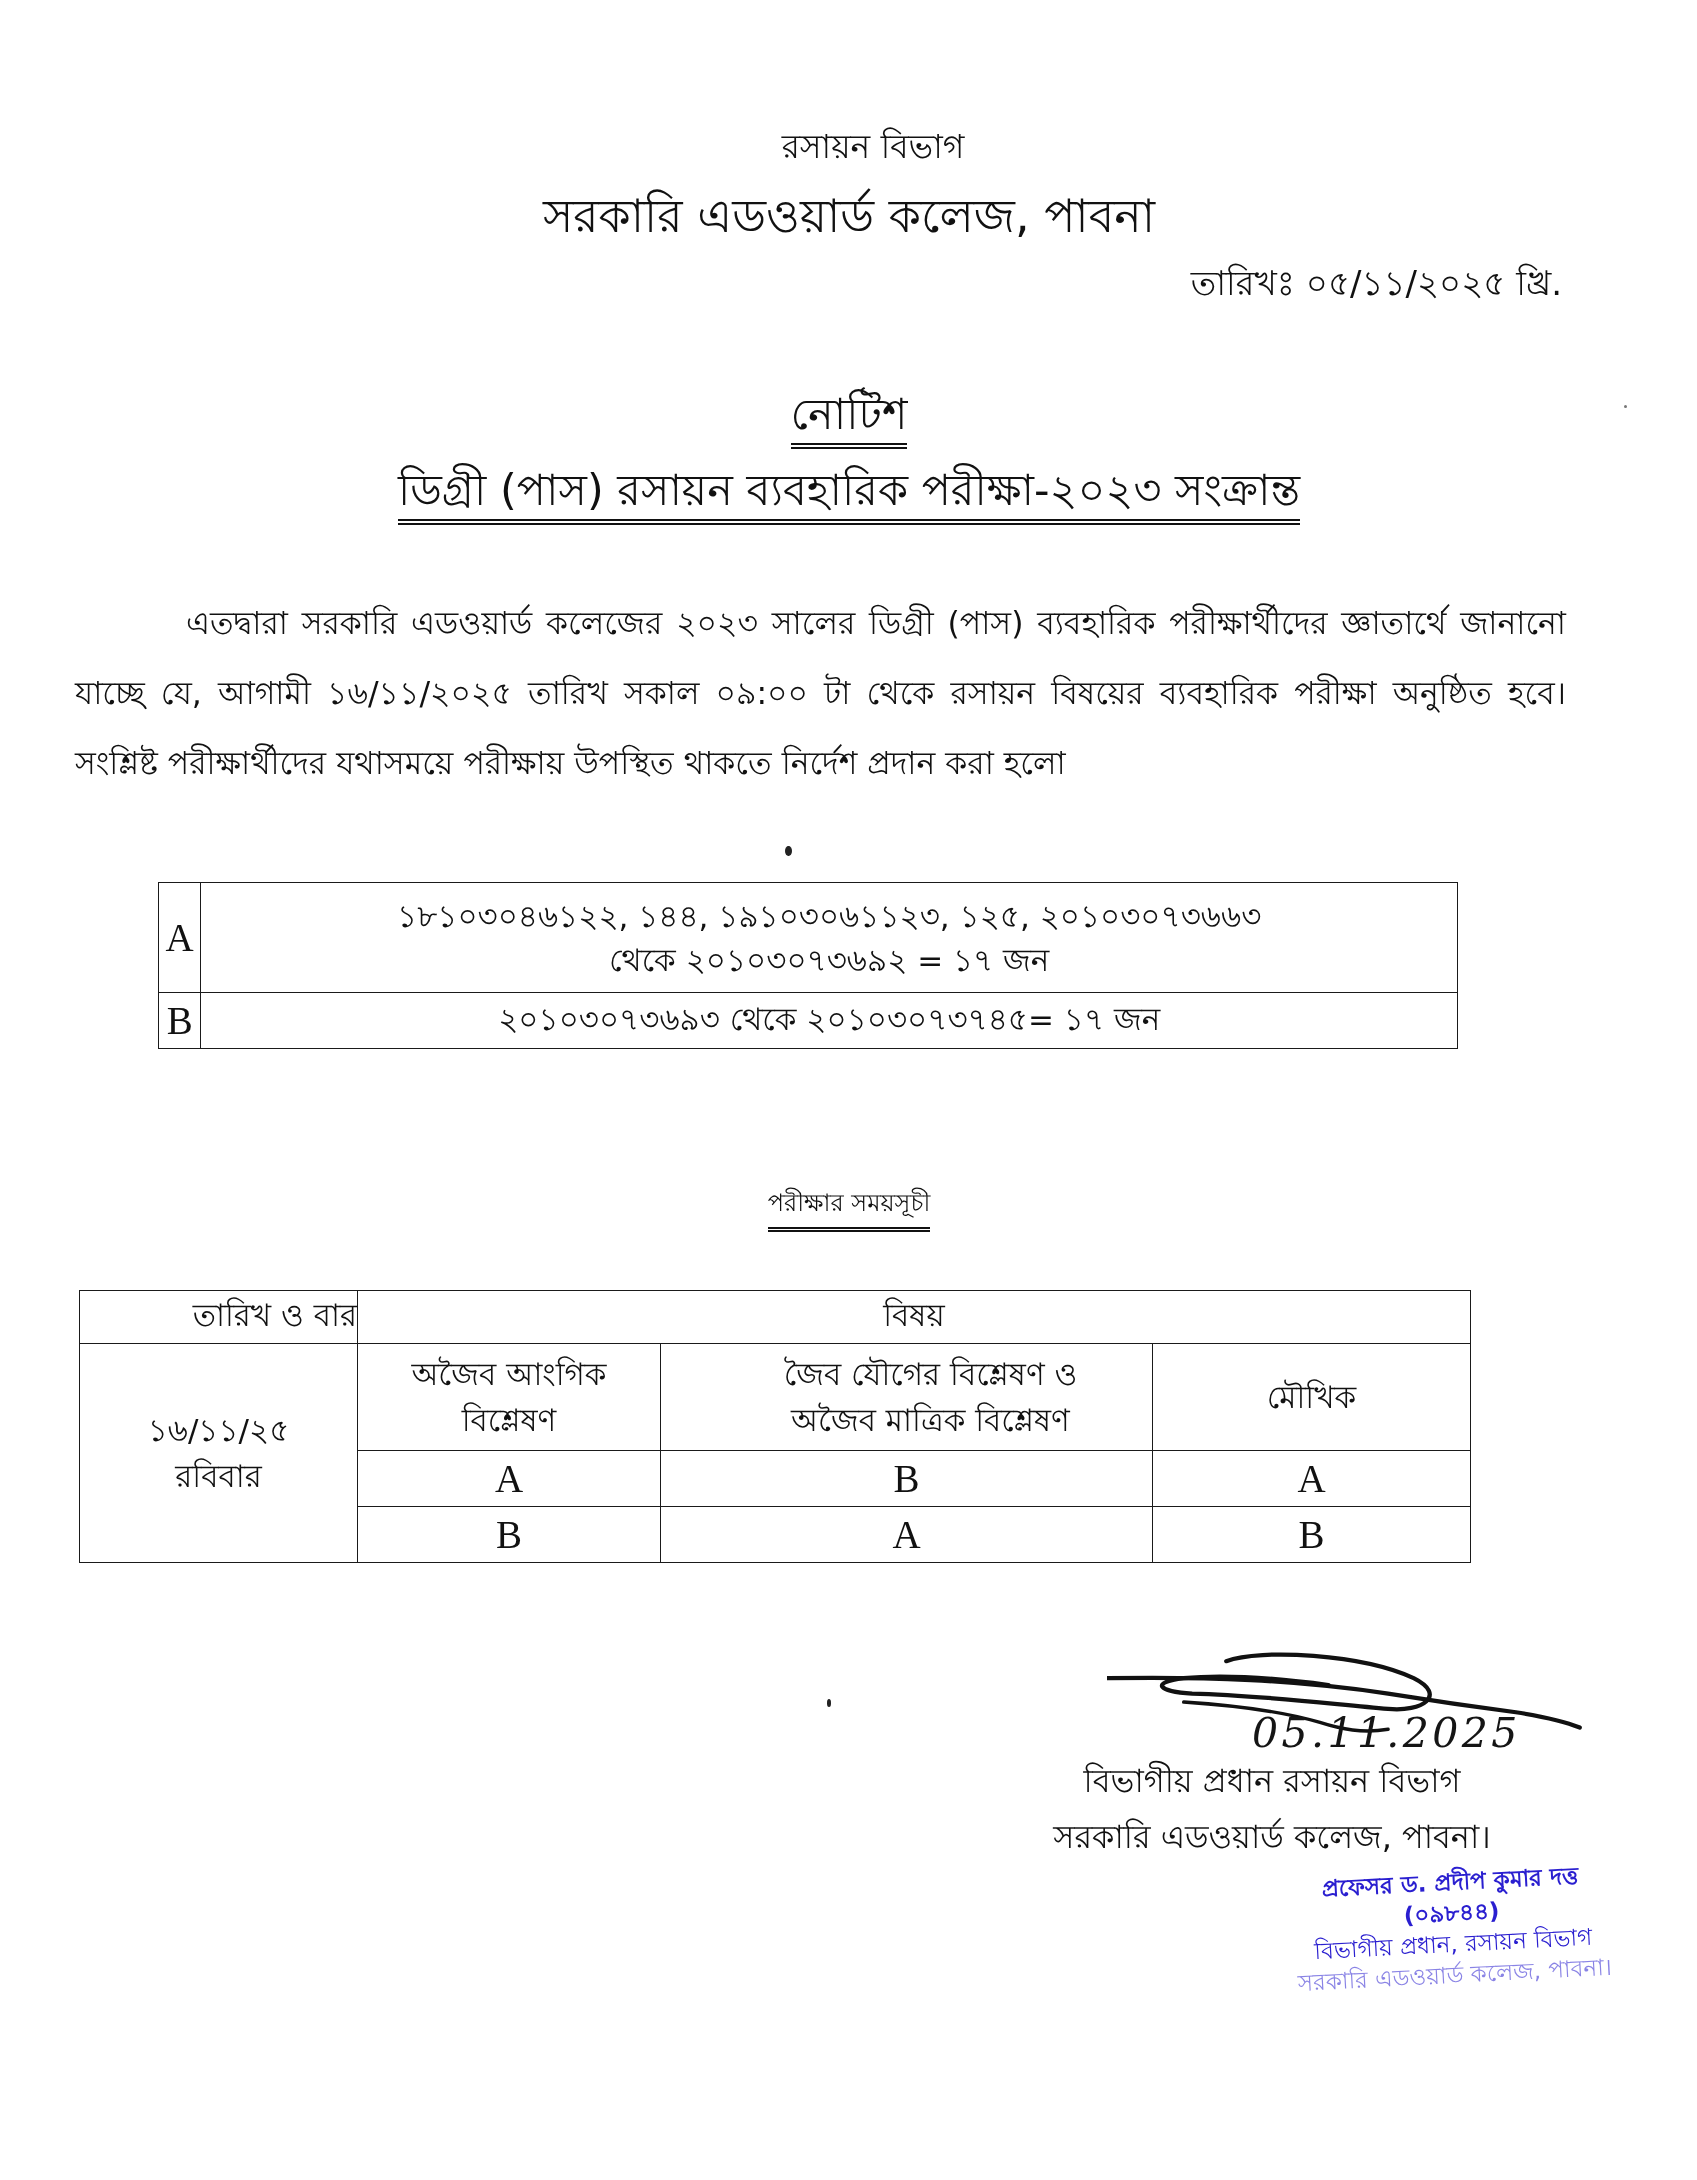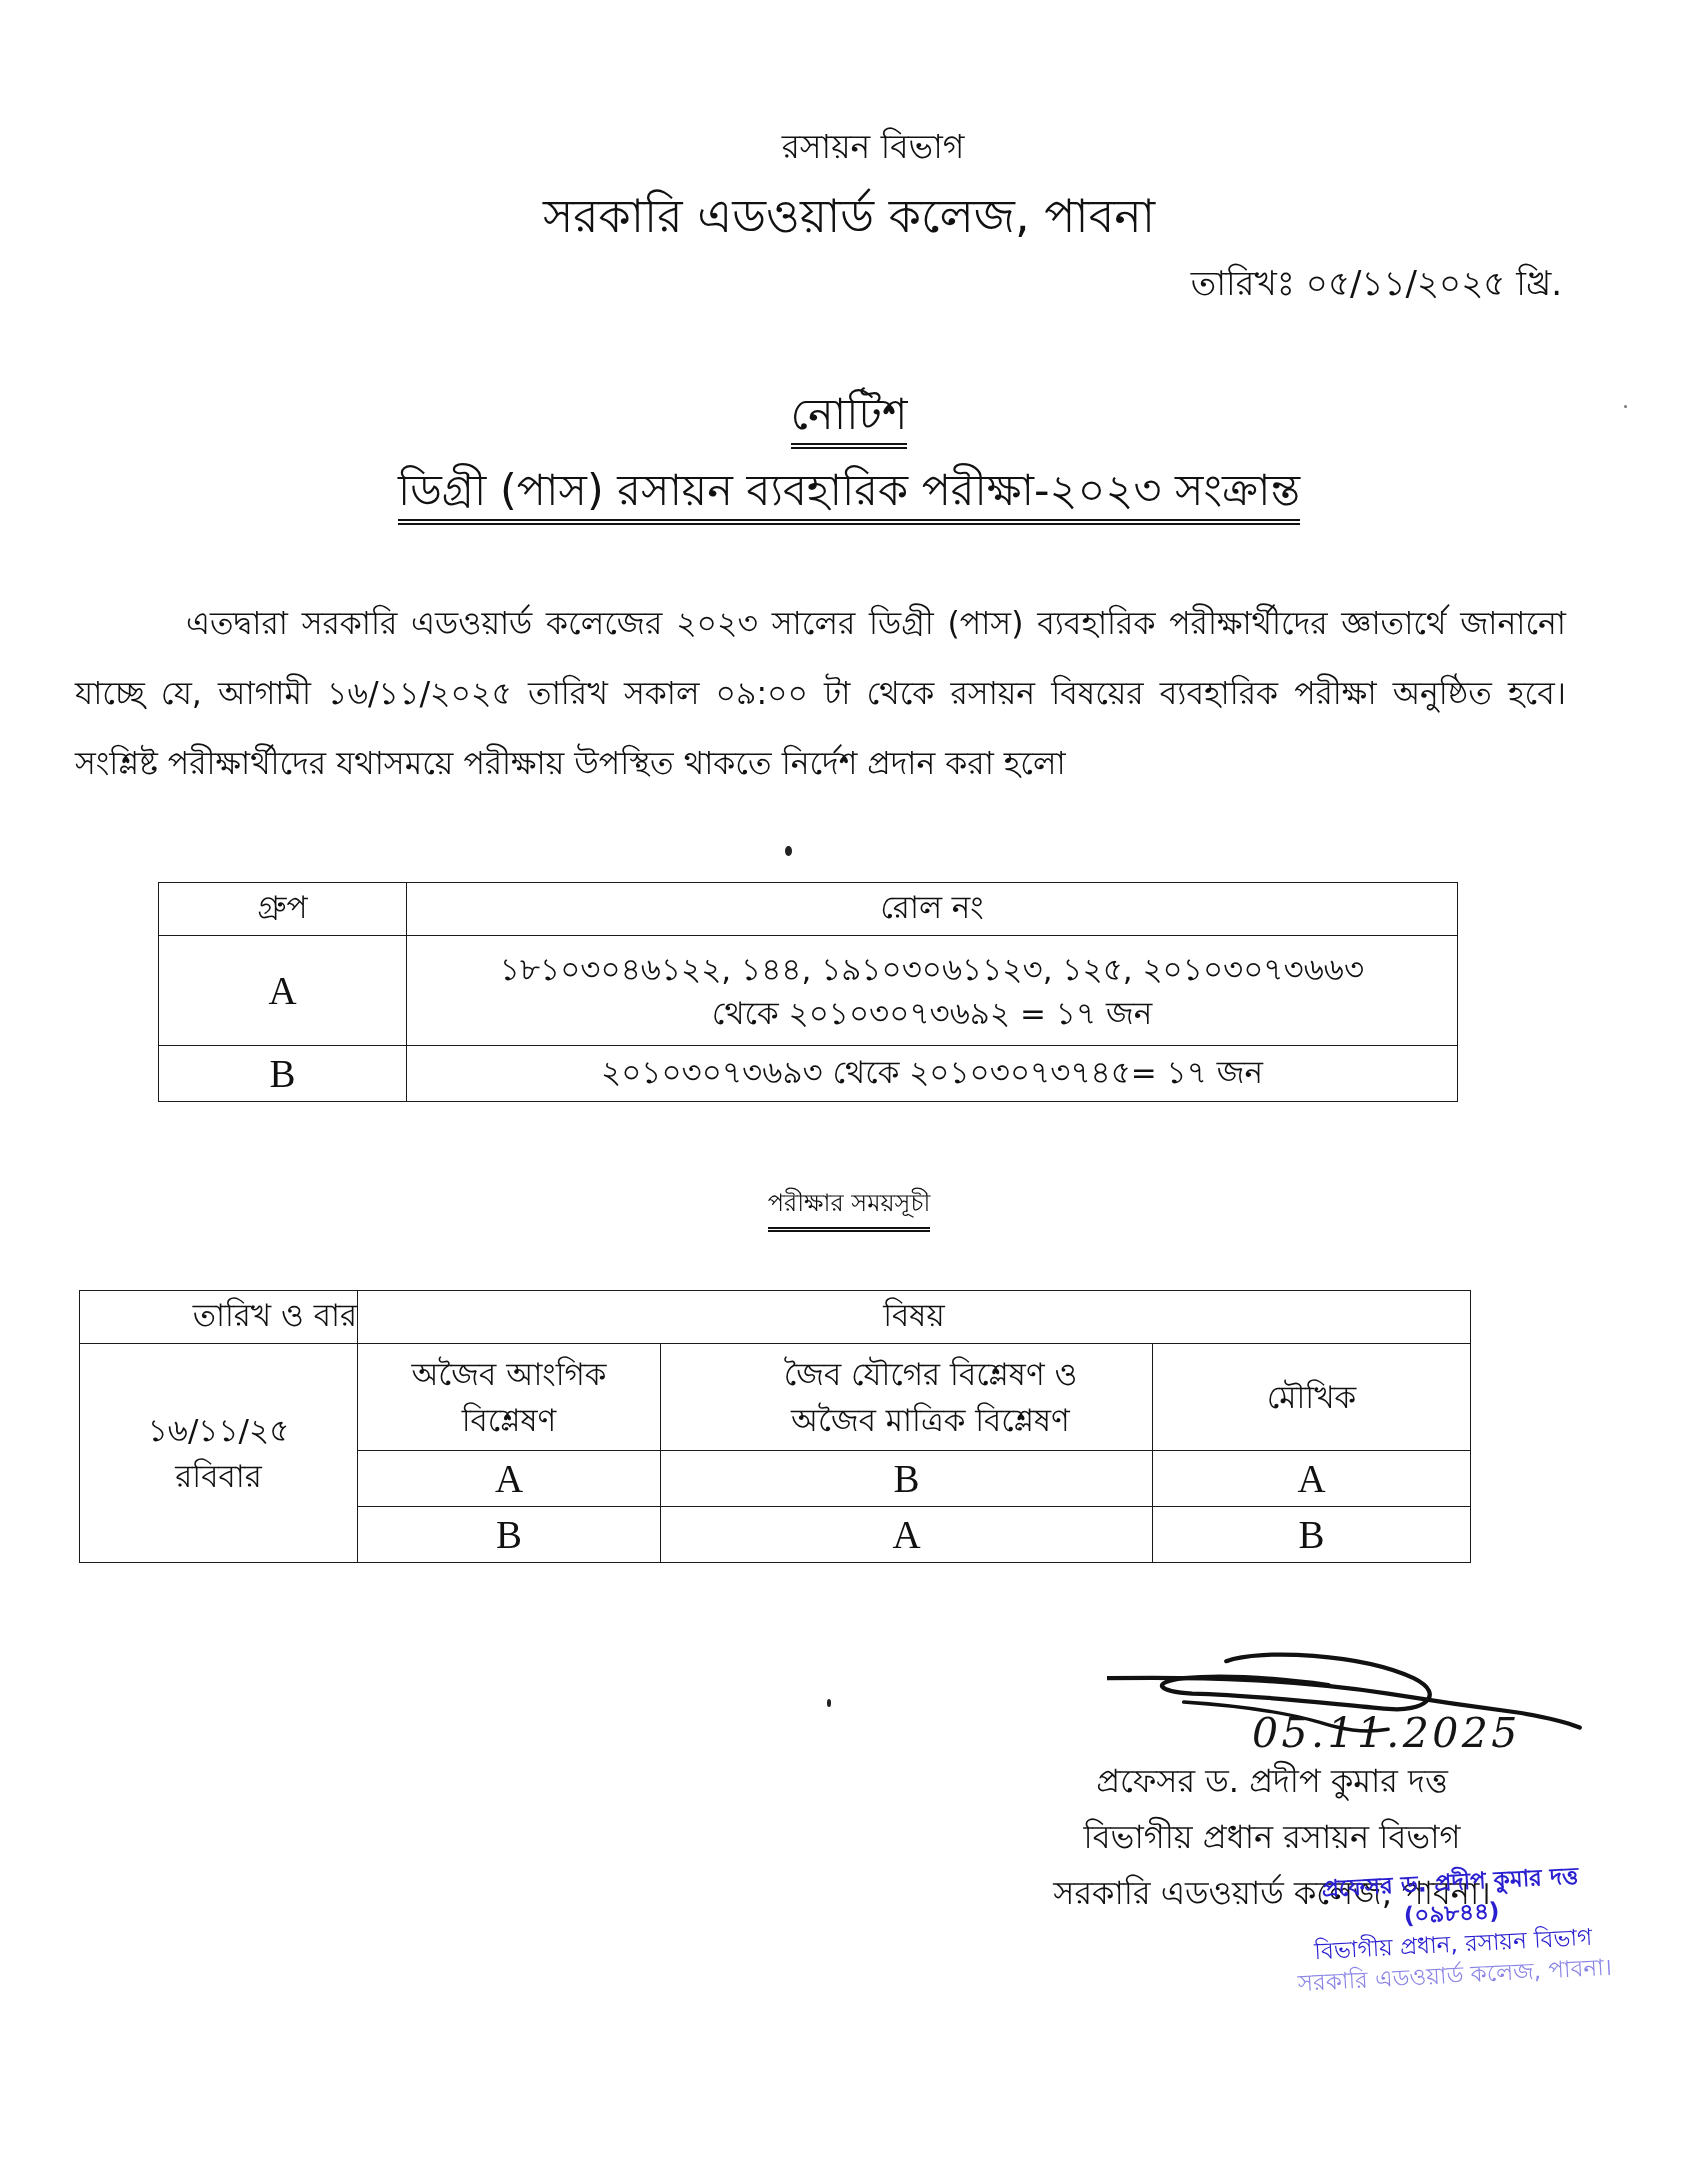--- a/index.html
+++ b/index.html
@@ -82,24 +82,20 @@
 </div>
 
 <div class="abs body-para">এতদ্বারা সরকারি এডওয়ার্ড কলেজের ২০২৩ সালের ডিগ্রী (পাস) ব্যবহারিক পরীক্ষার্থীদের জ্ঞাতার্থে জানানো যাচ্ছে যে, আগামী ১৬/১১/২০২৫ তারিখ সকাল ০৯:০০ টা থেকে রসায়ন বিষয়ের ব্যবহারিক পরীক্ষা অনুষ্ঠিত হবে। সংশ্লিষ্ট পরীক্ষার্থীদের যথাসময়ে পরীক্ষায় উপস্থিত থাকতে নির্দেশ প্রদান করা হলো</div>
 
 <div class="speck" style="left:785px;top:846px;width:6.8px;height:10.2px;"></div>
 <div class="speck" style="left:827px;top:1699px;width:4.3px;height:7.7px;"></div>
 <div class="speck" style="left:1624px;top:405px;width:3.4px;height:3.4px;background:#777;"></div>
 
 <table class="roll-table">
   <tbody>
-      <tr class="hdr">
-    <td class="c1">গ্রুপ</td>
-    <td>রোল নং</td>
-  </tr>
   <tr class="rowA">
     <td class="latin">A</td>
     <td>
       <div>১৮১০৩০৪৬১২২, ১৪৪, ১৯১০৩০৬১১২৩, ১২৫, ২০১০৩০৭৩৬৬৩</div>
       <div>থেকে ২০১০৩০৭৩৬৯২ = ১৭ জন</div>
     </td>
   </tr>
   <tr class="rowB">
     <td class="latin">B</td>
     <td>২০১০৩০৭৩৬৯৩ থেকে ২০১০৩০৭৩৭৪৫= ১৭ জন</td>
@@ -146,21 +142,20 @@
   </table>
 
 <svg class="abs signature" viewBox="0 0 560 150">
   <path d="M0,40 C120,38 220,42 330,58 C380,66 420,72 480,80 C530,88 550,96 555,98" fill="none" stroke="#111" stroke-width="5" stroke-linecap="round"></path>
   <path d="M140,20 C180,5 300,12 360,40 C400,60 370,80 330,76 C260,70 180,60 100,58 C60,56 50,45 90,40 C150,34 230,44 260,48" fill="none" stroke="#111" stroke-width="5" stroke-linecap="round"></path>
   <path d="M90,68 C150,72 210,80 250,92 C275,100 300,105 330,100" fill="none" stroke="#111" stroke-width="4" stroke-linecap="round"></path>
 </svg>
 <div class="abs sign-date">05.11.2025</div>
 
 <div class="abs signatory">
-  <div>প্রফেসর ড. প্রদীপ কুমার দত্ত</div>
   <div>বিভাগীয় প্রধান রসায়ন বিভাগ</div>
   <div>সরকারি এডওয়ার্ড কলেজ, পাবনা।</div>
 </div>
 
 <div class="abs stamp" style="color: rgb(42, 31, 208);">
   <div class="l1">প্রফেসর ড. প্রদীপ কুমার দত্ত (০৯৮৪৪)</div>
   <div class="l2">বিভাগীয় প্রধান, রসায়ন বিভাগ</div>
   <div class="l3">সরকারি এডওয়ার্ড কলেজ, পাবনা।</div>
 </div>
 

